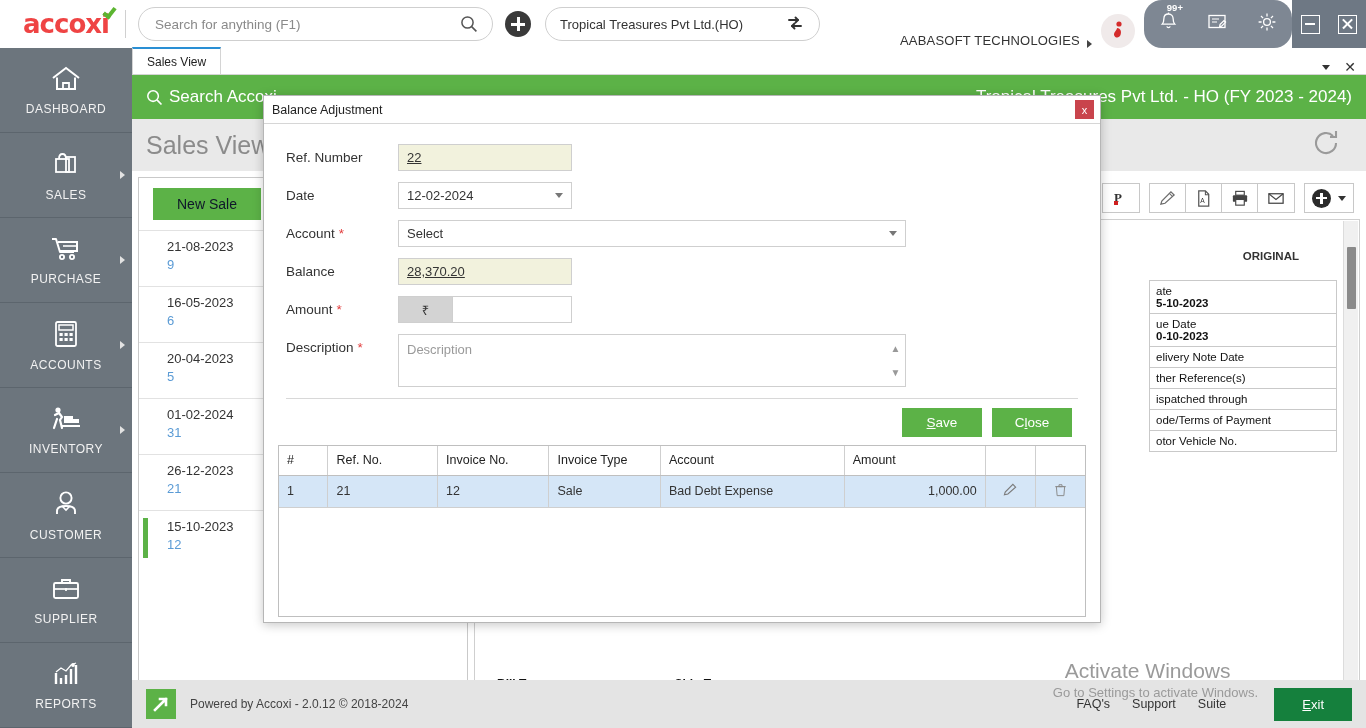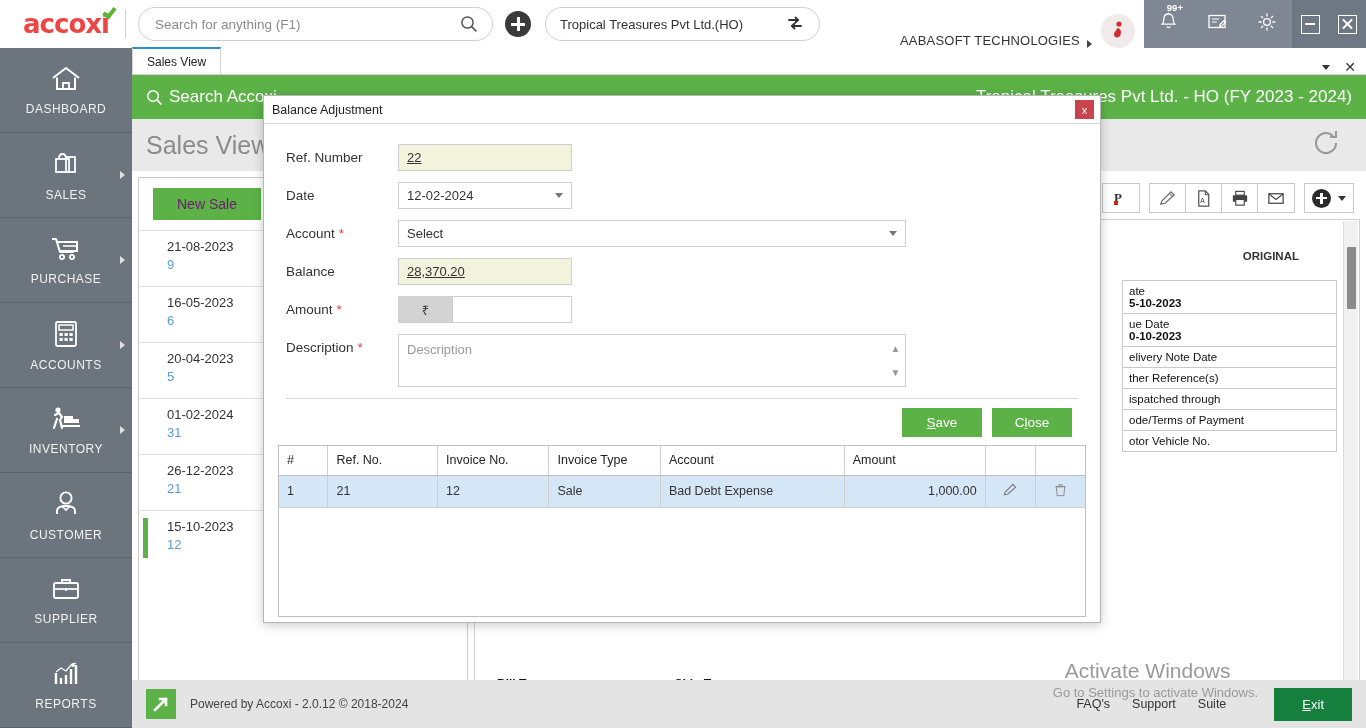--- a/index.html
+++ b/index.html
@@ -68,21 +68,21 @@
   .org-caret {
     margin-left: 7px; width: 0; height: 0; border-left: 5px solid #444;
     border-top: 4px solid transparent; border-bottom: 4px solid transparent;
   }
   .avatar {
     width: 34px; height: 34px; border-radius: 50%; background: #f0eaea;
     margin-left: 9px; display: flex; align-items: center; justify-content: center;
   }
   .sys-icons {
     width: 148px; height: 48px; background: #7e8793; display: flex;
-    align-items: center; justify-content: space-around; margin-left: 9px;
+    align-items: center; justify-content: space-around; margin-left: 9px; border-radius: 18px;
   }
   .sys-icon { position: relative; cursor: pointer; }
   .badge {
     position: absolute; top: -9px; left: 9px; font-size: 9.5px; color: #fff;
     font-weight: bold;
   }
   .win-ctrls {
     width: 74px; height: 48px; background: #6e7884; display: flex;
     align-items: center; justify-content: space-around;
   }
@@ -167,21 +167,21 @@
     display: flex;
   }
 
   
   .listpanel {
     width: 330px; border: 1px solid #c9c9c9; margin: 6px 0 0 6px;
     display: flex; flex-direction: column; background: #fff;
   }
   .newsale-row { padding: 10px 0 10px 14px; }
   .btn-newsale {
-    background: #5cb247; color: #701a75; border: none; font-size: 14px;
+    background: #5cb247; color: #0f172a; border: none; font-size: 14px;
     padding: 8px 24px; cursor: pointer; font-family: "Liberation Sans", sans-serif;
   }
   .date-list { flex: 1; overflow: hidden; }
   .date-item {
     height: 56px; border-top: 1px solid #e2e2e2; padding: 8px 0 0 28px;
     position: relative; cursor: pointer;
   }
   .date-item.active::before {
     content: ""; position: absolute; left: 4px; top: 7px; width: 5px;
     height: 40px; background: #5cb247;
@@ -258,21 +258,21 @@
   .doc-area {
     position: absolute; left: 0; top: 42px; right: 0; bottom: 0;
     border: 1px solid #cfcfcf; background: #fff; overflow: hidden;
   }
   .doc-inner { position: relative; width: 100%; height: 100%; padding: 10px 22px; }
   .doc-original {
     position: absolute; right: 60px; top: 30px; font-size: 11.5px;
     color: #333; font-weight: bold;
   }
   .meta-table {
-    position: absolute; right: 22px; top: 60px; width: 215px;
+    position: absolute; right: 22px; top: 60px; width: 188px;
     border-collapse: collapse;
   }
   .meta-table td {
     border: 1px solid #c9c9c9; padding: 4px 6px; font-size: 11.5px;
     color: #111; height: 20px; vertical-align: top;
   }
   .meta-lbl { display: block; }
   .meta-val { display: block; font-weight: bold; }
   .billship {
     position: absolute; left: 22px; bottom: 8px; display: flex; gap: 42px;

